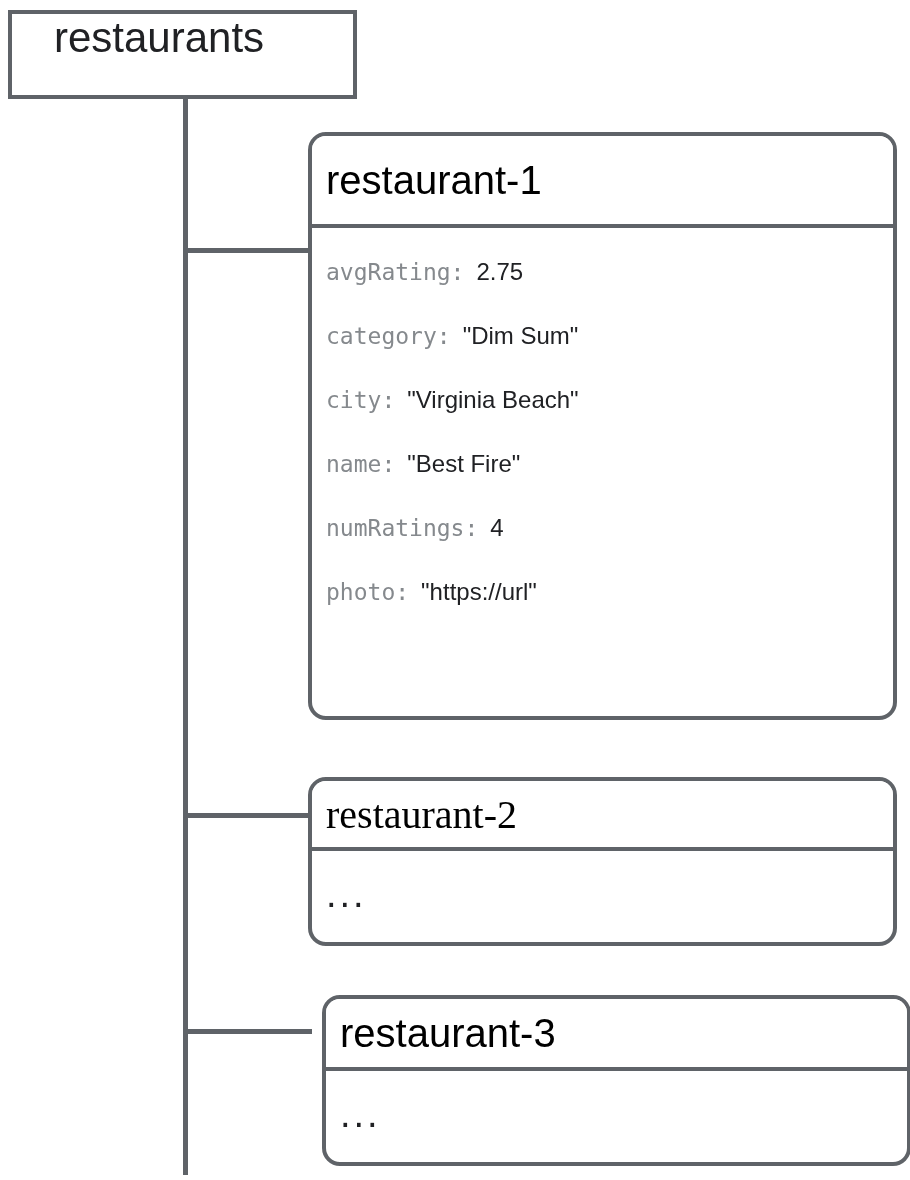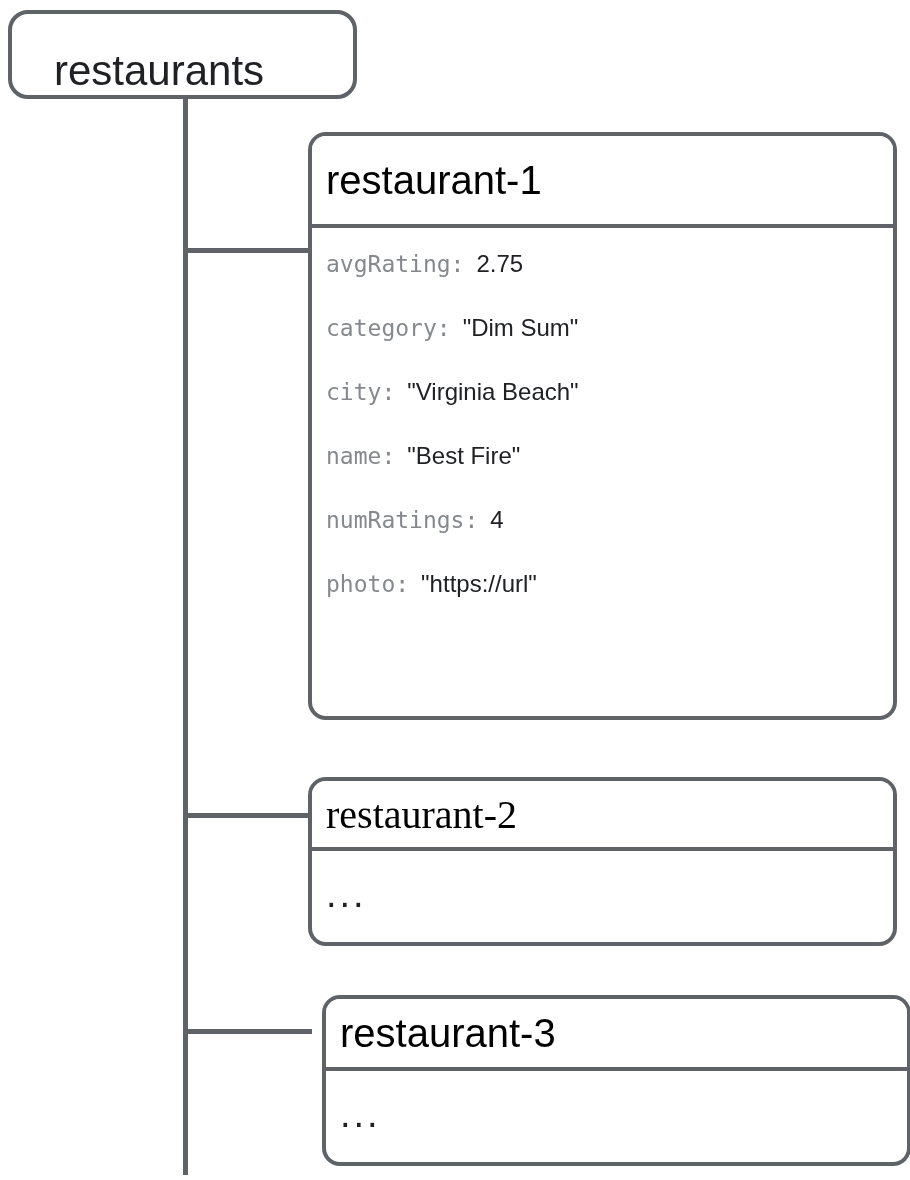--- a/index.html
+++ b/index.html
@@ -18,24 +18,24 @@
 
   
   .root-box {
     position: absolute;
     left: 8px;
     top: 10px;
     width: 349px;
     height: 89px;
     box-sizing: border-box;
     border: 4px solid #5f6368;
-    border-radius: 20px;
+    border-radius: 0;
     background: #ffffff;
     display: flex;
-    align-items: flex-end;
+    align-items: flex-start;
     padding-left: 42px;
     font-size: 42px;
     color: #202124;
     z-index: 2;
   }
 
   
   .trunk {
     position: absolute;
     left: 183px;
@@ -81,21 +81,21 @@
     padding-left: 14px;
     font-size: 40px;
     color: #000000;
     background: #ffffff;
   }
   .doc-card-1 .doc-header { height: 92px; }
   .doc-card-2 .doc-header { height: 70px; font-family: Liberation Serif, serif; }
   .doc-card-3 .doc-header { height: 72px; }
 
   .doc-body {
-    padding: 4px 14px 0 14px;
+    padding: 12px 14px 0 14px;
   }
 
   .field-row {
     height: 64px;
     display: flex;
     align-items: center;
     white-space: nowrap;
   }
   .field-label {
     font-family: "DejaVu Sans Mono", "Liberation Mono", monospace;

